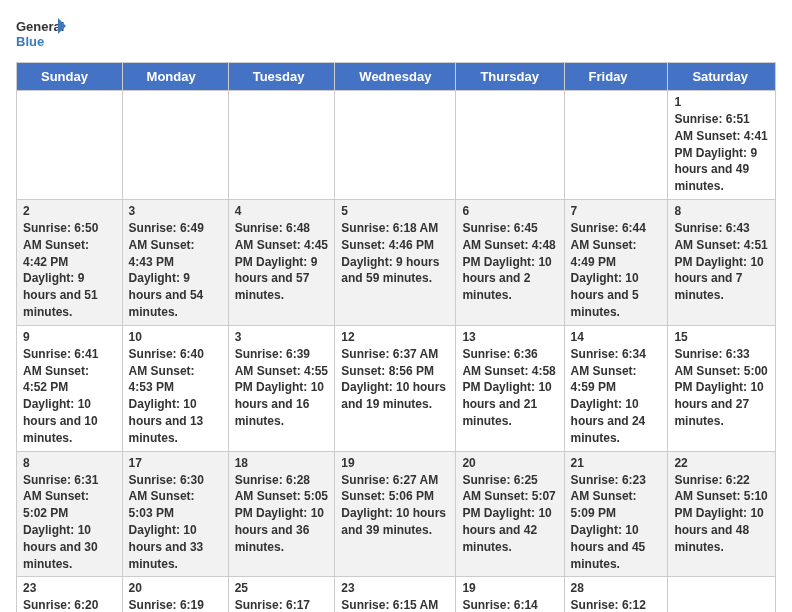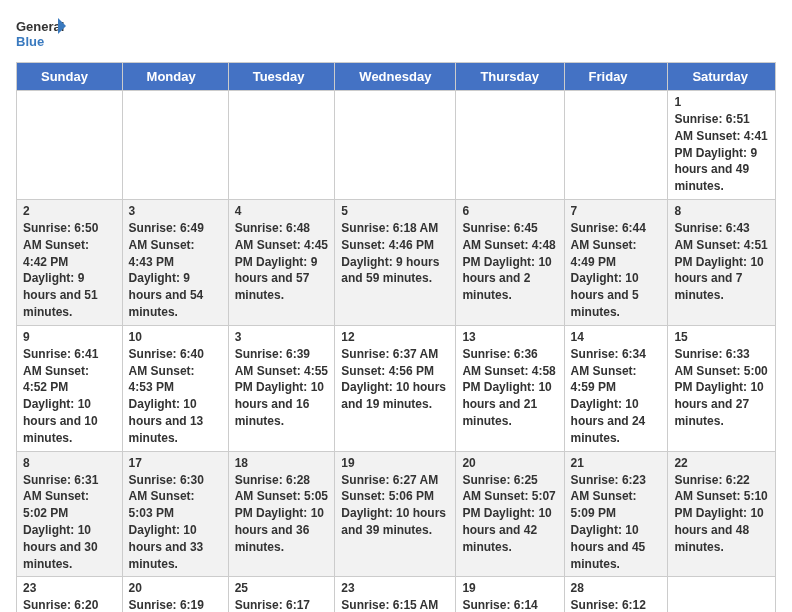--- a/index.html
+++ b/index.html
@@ -180,21 +180,21 @@
         </td>
         <td>
           <span class="day-number">3</span>
           <div class="day-info">Sunrise: 6:39 AM
 Sunset: 4:55 PM
 Daylight: 10 hours and 16 minutes.</div>
         </td>
         <td>
           <span class="day-number">12</span>
           <div class="day-info">Sunrise: 6:37 AM
-Sunset: 4:56 PM
+Sunset: 8:56 PM
 Daylight: 10 hours and 19 minutes.</div>
         </td>
         <td>
           <span class="day-number">13</span>
           <div class="day-info">Sunrise: 6:36 AM
 Sunset: 4:58 PM
 Daylight: 10 hours and 21 minutes.</div>
         </td>
         <td>
           <span class="day-number">14</span>

